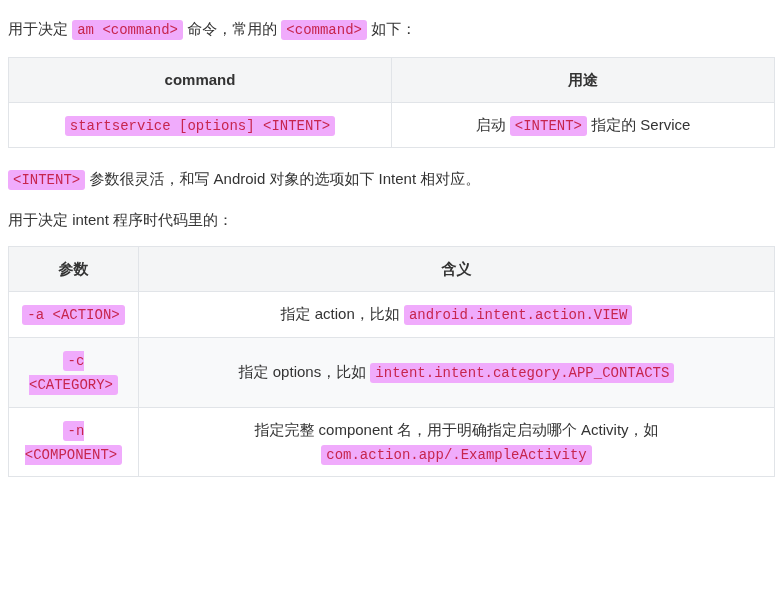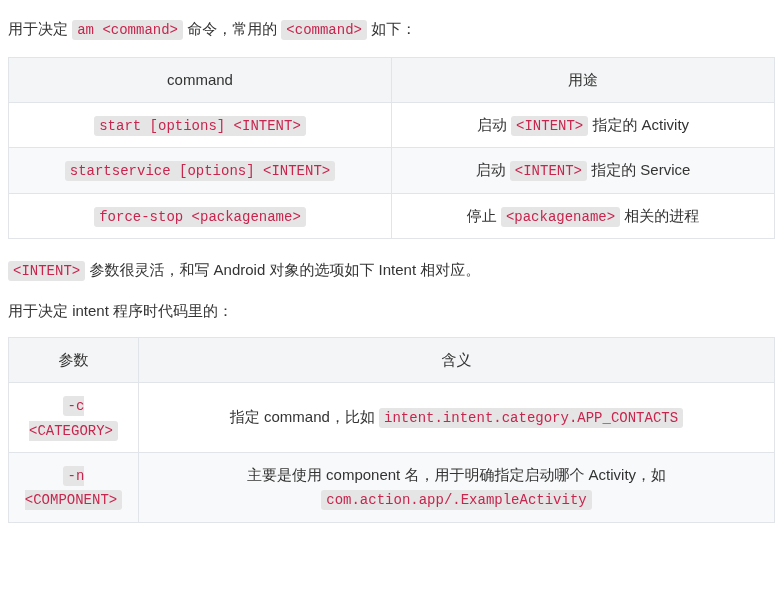--- a/index.html
+++ b/index.html
@@ -14,42 +14,42 @@
       background: #fff;
       padding: 8px;
       width: 783px;
     }
     p {
       margin: 8px 0 14px 0;
       line-height: 1.7;
     }
     code.inline {
       font-family: "SFMono-Regular", Consolas, "Liberation Mono", Menlo, monospace;
-      background: #e5e5e5;
+      background: #f0abfc;
       color: #c7254e;
       padding: 2px 5px;
       border-radius: 3px;
       font-size: 14px;
     }
     table {
       width: 100%;
       border-collapse: collapse;
       margin: 6px 0 18px 0;
       border: 1px solid #e1e4e8;
     }
     th, td {
       border: 1px solid #e1e4e8;
       padding: 10px 12px;
       text-align: center;
       vertical-align: middle;
       line-height: 1.6;
     }
     th {
       background: #f4f5f6;
-      font-weight: 400;
+      font-weight: 700;
       color: #333;
     }
     tbody tr:nth-child(even) td {
       background: #f8f9fa;
     }
     tbody tr:nth-child(odd) td {
       background: #fff;
     }
     .col-narrow {
       width: 130px;
@@ -67,53 +67,49 @@
 </p>
 
 <table>
   <thead>
     <tr>
       <th class="col-half">command</th>
       <th class="col-half">用途</th>
     </tr>
   </thead>
   <tbody id="table1-body">
-  <tr>
-        <td><code class="inline">start [options] &lt;INTENT&gt;</code></td>
-        <td><span>启动 </span><code class="inline">&lt;INTENT&gt;</code><span> 指定的 Activity</span></td>
-      </tr>
       <tr>
         <td><code class="inline">startservice [options] &lt;INTENT&gt;</code></td>
         <td><span>启动 </span><code class="inline">&lt;INTENT&gt;</code><span> 指定的 Service</span></td>
-      </tr>
-      <tr>
-        <td><code class="inline">force-stop &lt;packagename&gt;</code></td>
-        <td><span>停止 </span><code class="inline">&lt;packagename&gt;</code><span> 相关的进程</span></td>
       </tr>
     </tbody>
 </table>
 
 <p>
   <code class="inline">&lt;INTENT&gt;</code><span> 参数很灵活，和写 Android 对象的选项如下 Intent 相对应。</span>
 </p>
 
 <p>
   <span>用于决定 intent 程序时代码里的：</span>
 </p>
 
 <table>
   <thead>
     <tr>
       <th class="col-narrow">参数</th>
       <th>含义</th>
     </tr>
   </thead>
   <tbody id="table2-body">
+  <tr>
+        <td class="col-narrow"><code class="inline">-a &lt;ACTION&gt;</code></td>
+        <td><span>指定 action，比如 </span><code class="inline">android.intent.action.VIEW</code><span></span></td>
+      </tr>
       <tr>
         <td class="col-narrow"><code class="inline">-c &lt;CATEGORY&gt;</code></td>
-        <td><span>指定 command，比如 </span><code class="inline">intent.intent.category.APP_CONTACTS</code><span></span></td>
+        <td><span>指定 options，比如 </span><code class="inline">intent.intent.category.APP_CONTACTS</code><span></span></td>
       </tr>
       <tr>
         <td class="col-narrow"><code class="inline">-n &lt;COMPONENT&gt;</code></td>
-        <td><span>主要是使用 component 名，用于明确指定启动哪个 Activity，如 </span><code class="inline">com.action.app/.ExampleActivity</code><span></span></td>
+        <td><span>指定完整 component 名，用于明确指定启动哪个 Activity，如 </span><code class="inline">com.action.app/.ExampleActivity</code><span></span></td>
       </tr>
     </tbody>
 </table>
 
 </body></html>

